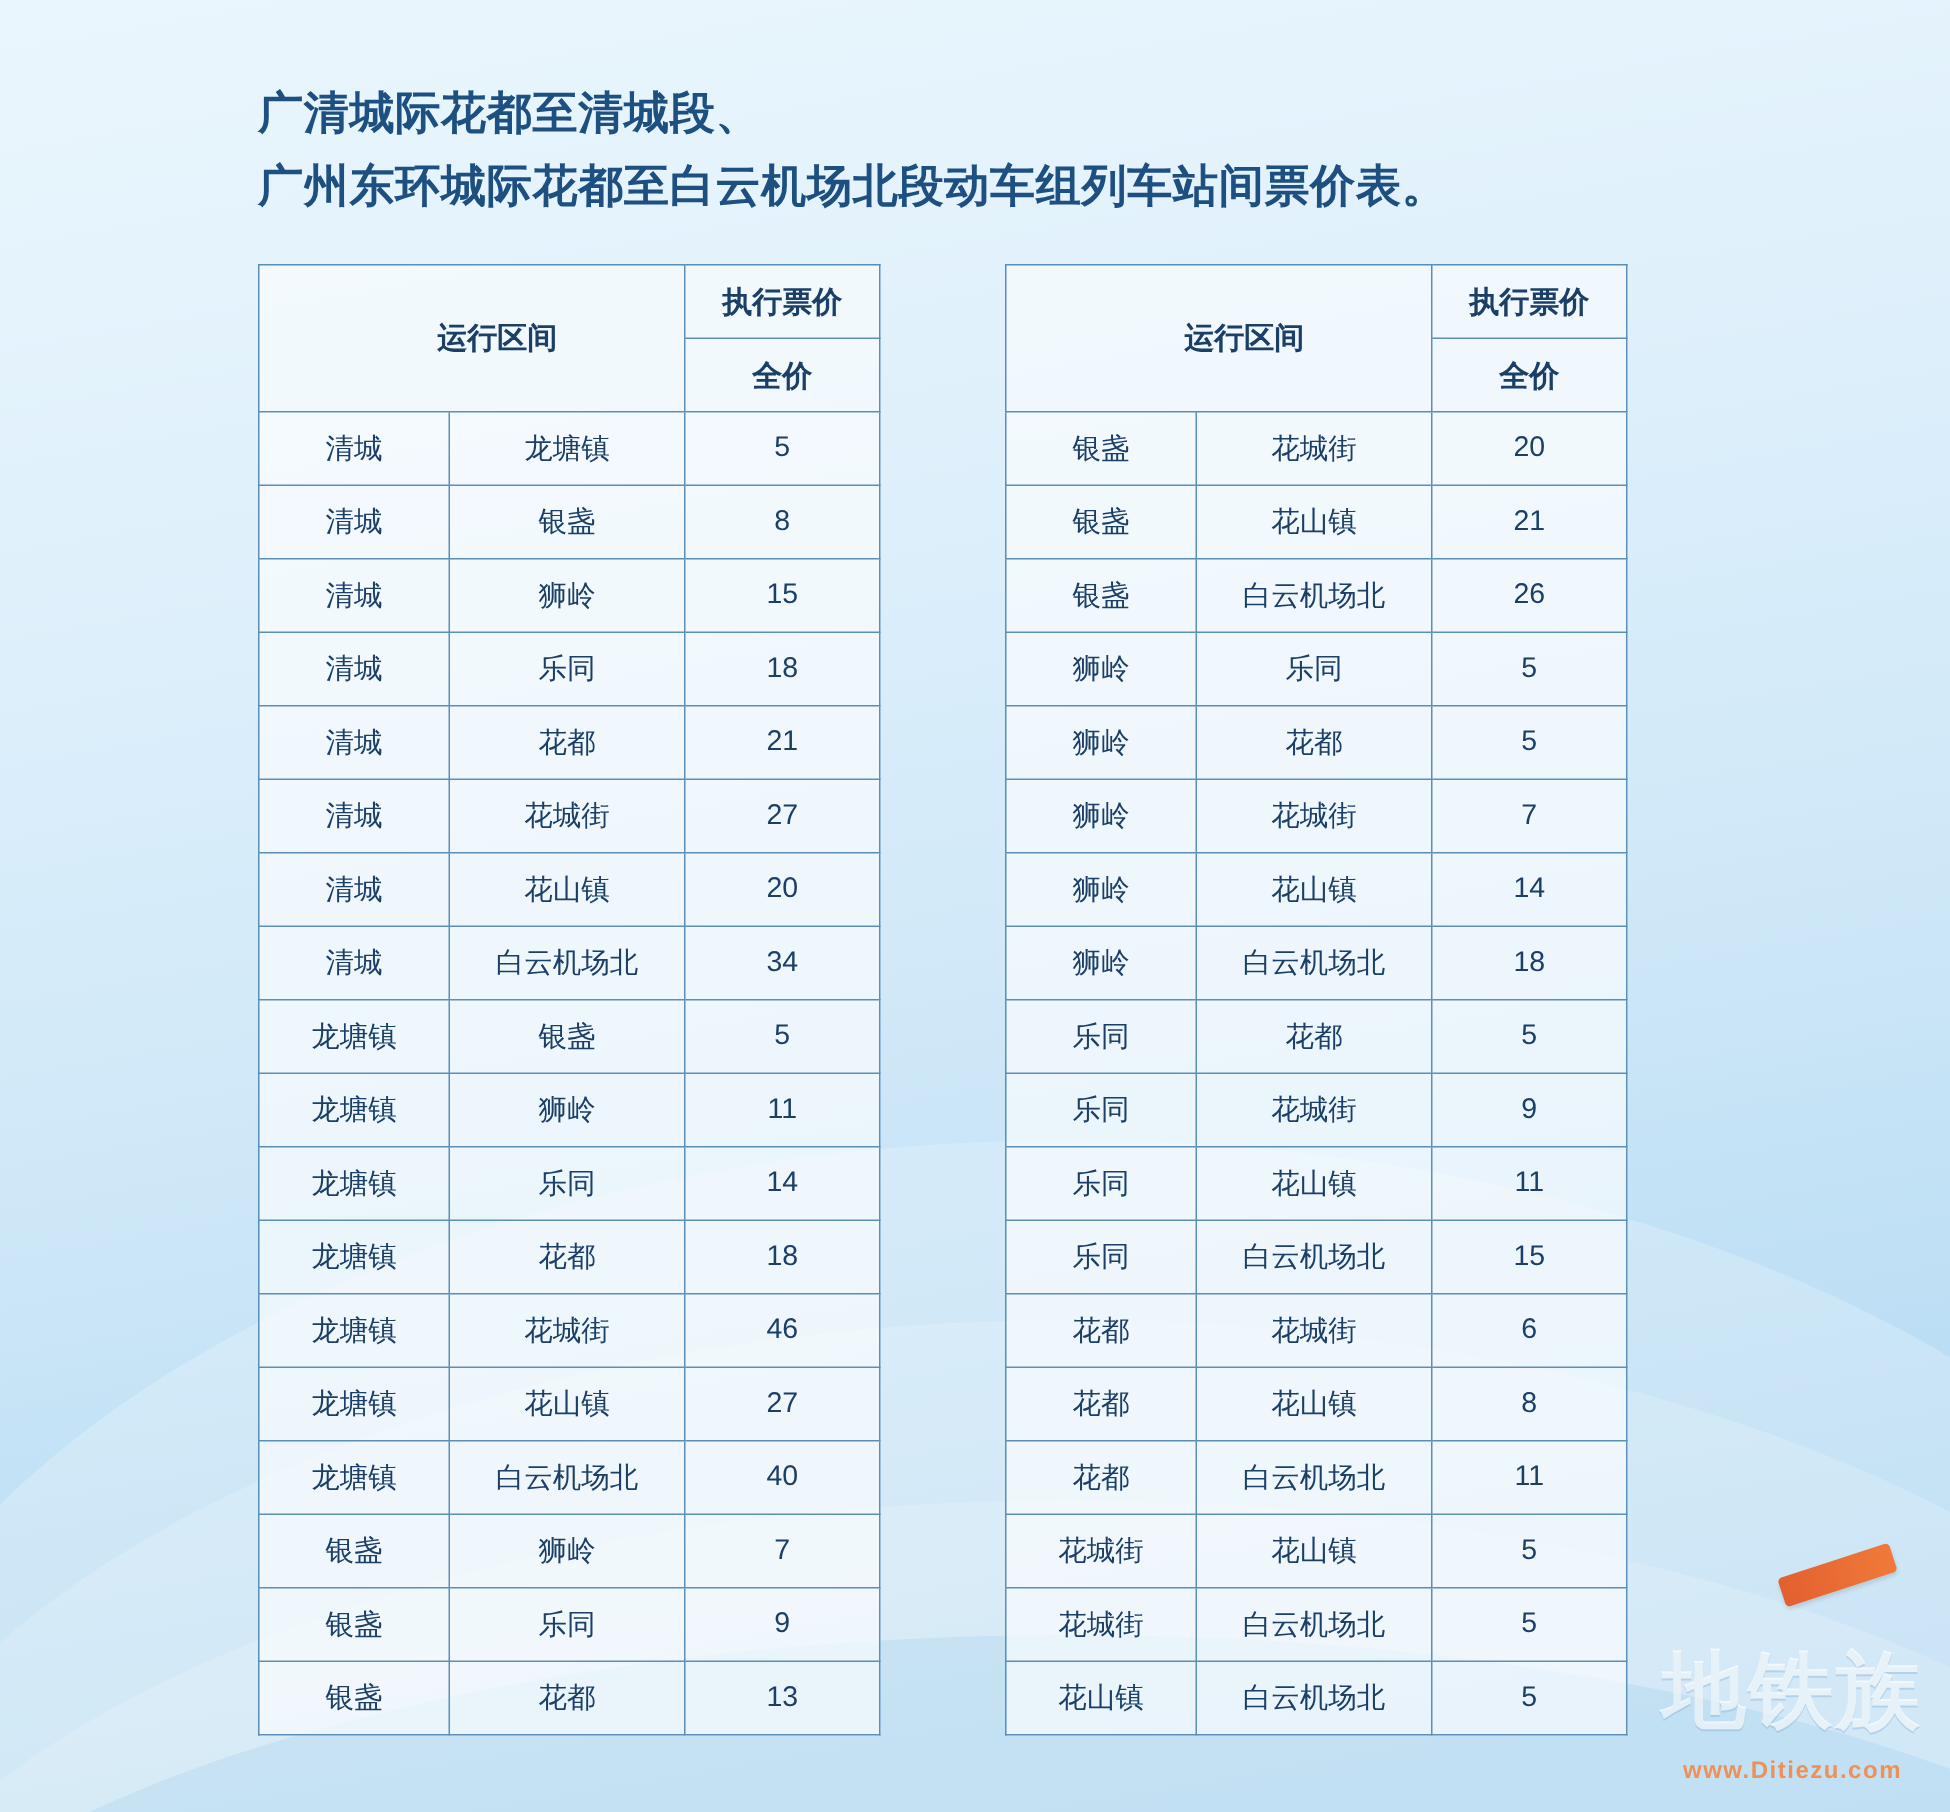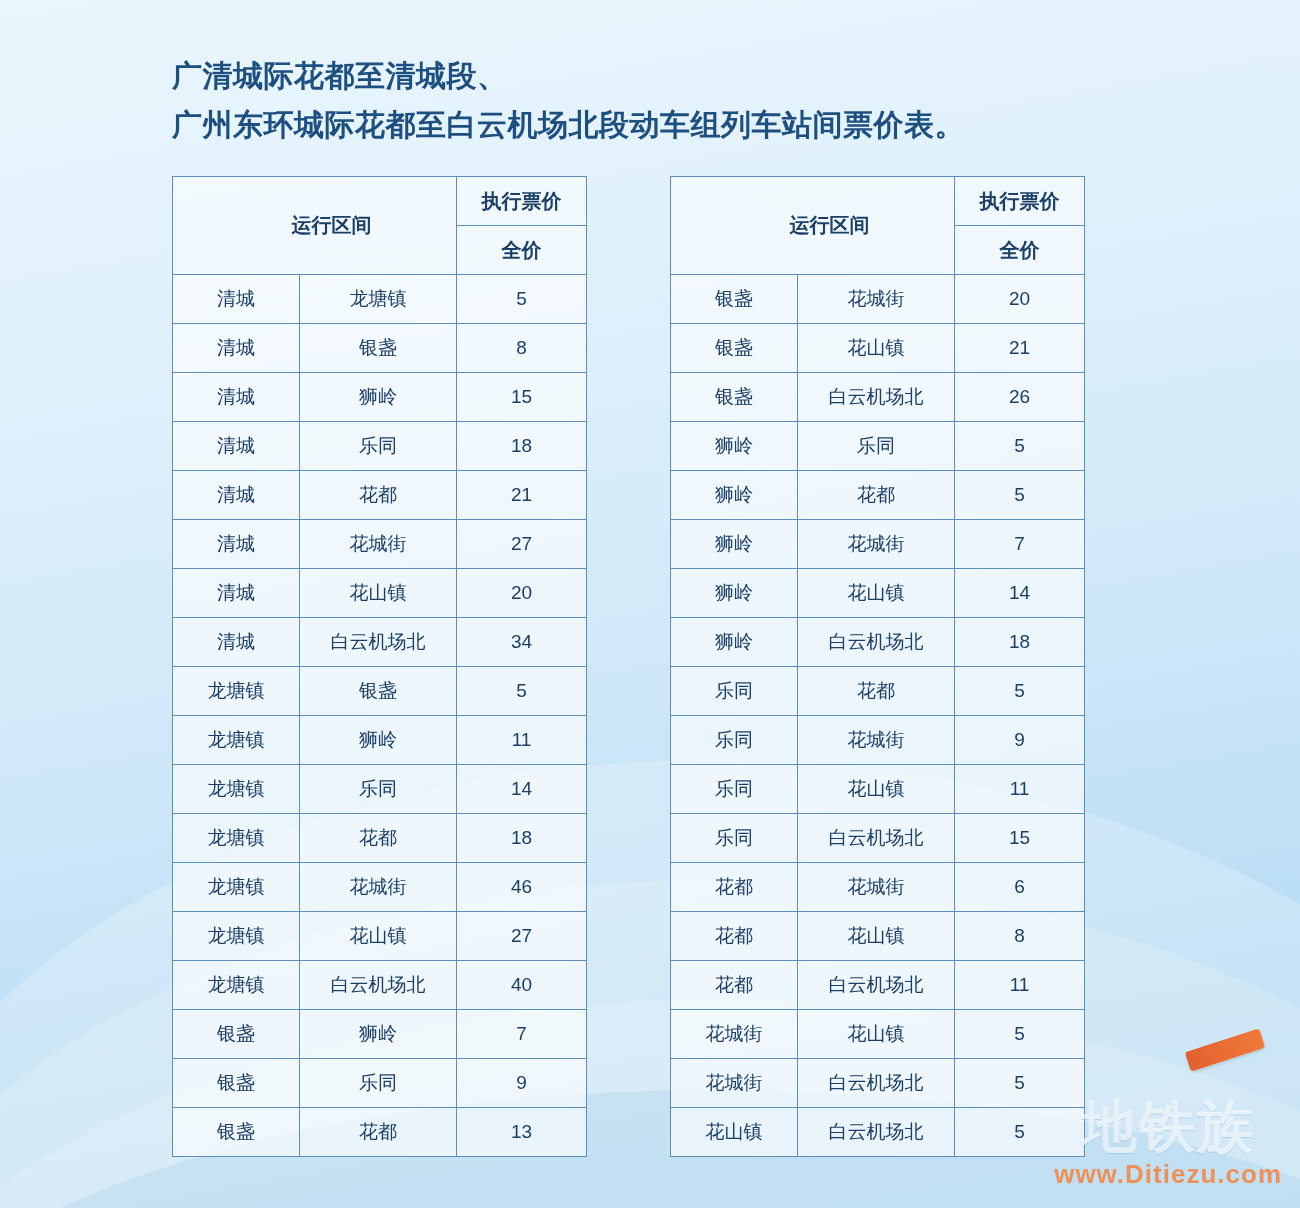--- a/index.html
+++ b/index.html
@@ -103,22 +103,22 @@
   .watermark .wm-cn {
     font-size: 56px;
     font-weight: bold;
     color: rgba(255,255,255,0.68);
     letter-spacing: 2px;
     line-height: 1;
     text-shadow: 0 1px 0 rgba(120,170,205,0.35);
     margin-top: 11px;
   }
   .watermark .wm-url {
-    margin-top: 4px;
-    font-size: 26px;
+    margin-top: 17px;
+    font-size: 16px;
     font-weight: bold;
     color: rgba(245,130,60,0.85);
     letter-spacing: 1px;
   }
   .ribbon {
     position: absolute;
     right: 36px;
     bottom: 148px;
     width: 78px;
     height: 20px;

